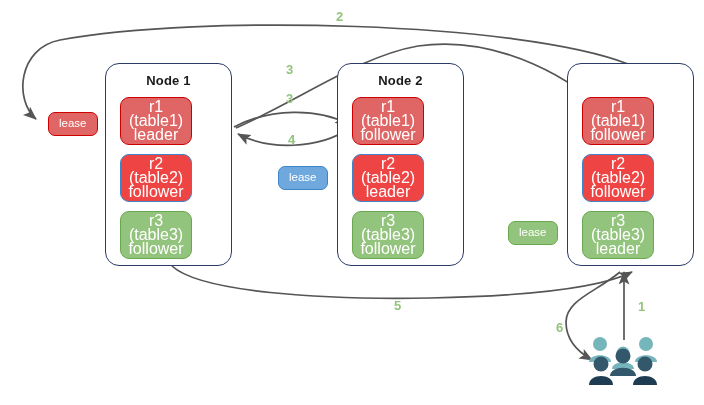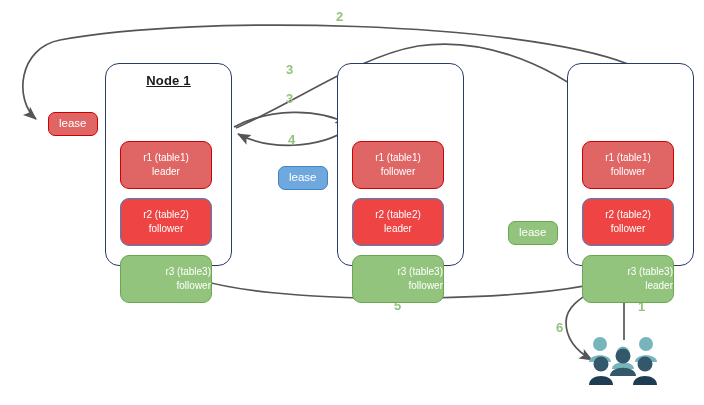--- a/index.html
+++ b/index.html
@@ -16,43 +16,41 @@
   }
   .node-title{
     position:absolute;
     left:0;right:0;
     top:9px;
     text-align:center;
     font-size:13px;
     font-weight:bold;
     color:#1a1a1a;
     letter-spacing:.2px;
-    text-decoration:underline;
   }
   .replica{
     position:absolute;
     left:14px;
-    width:92px;
+    width:72px;
     height:48px;
     border-radius:9px;
     box-sizing:border-box;
     display:flex;
     flex-direction:column;
     align-items:center;
     justify-content:center;
     color:#ffffff;
-    font-size:10px;
+    font-size:16px;
     line-height:14px;
     text-align:center;
-    margin-top:44px;
   }
   .replica span{display:block;}
   .rep-red{background:#e06666;border:1.6px solid #cc0000;}
   .rep-blue{background:#ef4444;border:1.6px solid #3d85c6;}
-  .rep-green{background:#93c47d;border:1.6px solid #6aa84f;align-items:flex-end;}
+  .rep-green{background:#93c47d;border:1.6px solid #6aa84f;}
 
   .lease{
     position:absolute;
     border-radius:7px;
     box-sizing:border-box;
     color:#ffffff;
     font-size:11.5px;
     line-height:11.5px;
     display:flex;align-items:center;justify-content:center;
     padding:5px 10px;
@@ -127,20 +125,21 @@
       <span>r2 (table2)</span>
       <span>follower</span>
     </div>
     <div class="replica rep-green" style="top:147px;">
       <span>r3 (table3)</span>
       <span>follower</span>
     </div>
   </div>
 
   <div class="node-box" style="left:337px;top:63px;width:127px;height:203px;">
+    <div class="node-title">Node 2</div>
     <div class="replica rep-red" style="top:33px;">
       <span>r1 (table1)</span>
       <span>follower</span>
     </div>
     <div class="replica rep-blue" style="top:90px;">
       <span>r2 (table2)</span>
       <span>leader</span>
     </div>
     <div class="replica rep-green" style="top:147px;">
       <span>r3 (table3)</span>

